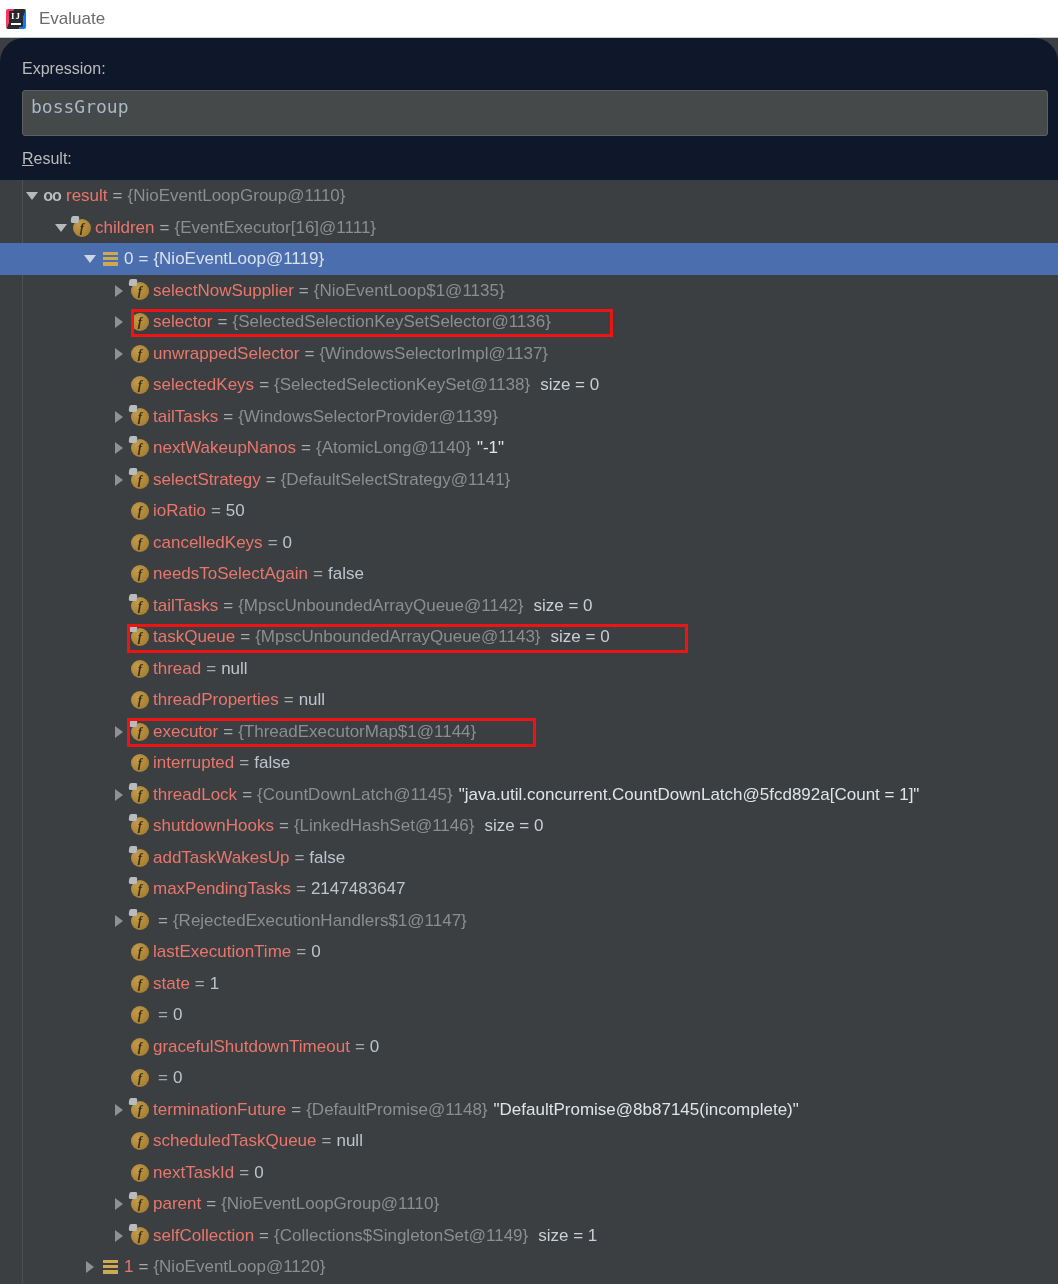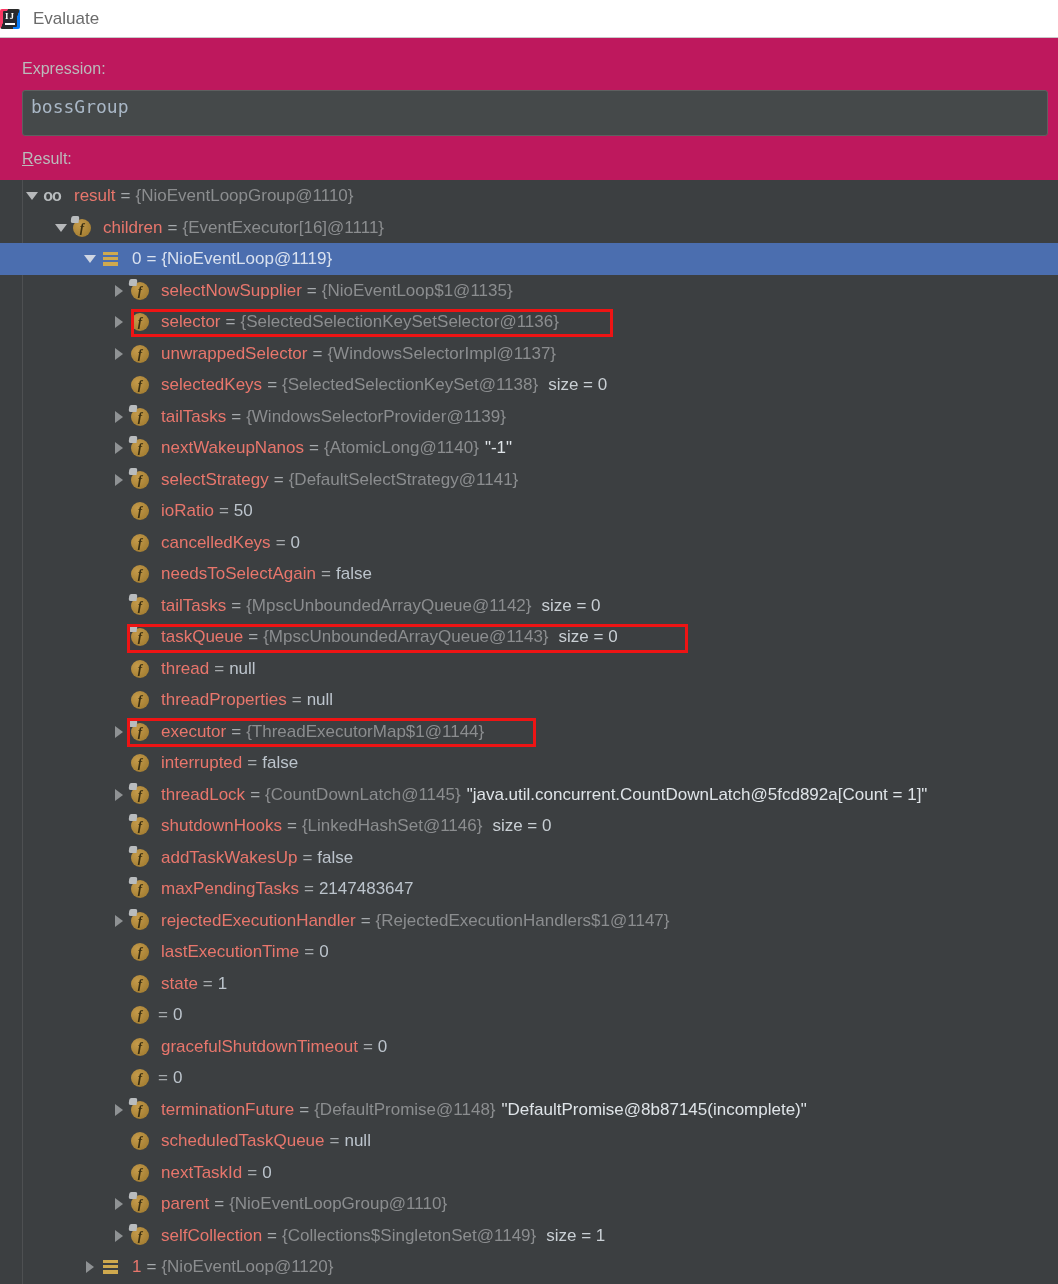--- a/index.html
+++ b/index.html
@@ -15,21 +15,21 @@
     position: relative;
   }
 
   
   .titlebar {
     height: 38px;
     background: #ffffff;
     border-bottom: 1px solid #c8c8c8;
     display: flex;
     align-items: center;
-    padding-left: 0;
+    padding-left: 6px;
     box-sizing: border-box;
   }
   .ij-logo {
     width: 20px;
     height: 20px;
     position: relative;
     border-radius: 2px;
     background: linear-gradient(110deg, #fe315d 0%, #f63e6a 28%, #2b2b2b 30%, #2b2b2b 72%, #087cfa 74%, #087cfa 100%);
     flex: 0 0 auto;
   }
@@ -56,21 +56,22 @@
     margin-left: 13px;
     font-size: 17px;
     color: #6b6b6b;
     font-family: "Liberation Sans", sans-serif;
   }
 
   
   .panel {
     position: absolute;
     left: 0; top: 38px; right: 0; bottom: 0;
-    background: #be185d;
+    background: #0f172a;
+    border-radius: 24px;
   }
 
   .label-expression {
     position: absolute;
     left: 22px;
     top: 22px;
     font-size: 16px;
     color: #bbbbbb;
   }
   .expr-input {
@@ -218,21 +219,21 @@
     background:
       linear-gradient(to bottom,
         #cfa94e 0px, #cfa94e 3px,
         transparent 3px, transparent 5px,
         #cfa94e 5px, #cfa94e 8px,
         transparent 8px, transparent 10px,
         #cfa94e 10px, #cfa94e 13px);
   }
 
   
-  .name  { color: #e8766c; margin-left: 8px; }
+  .name  { color: #e8766c; }
   .eq    { color: #a5a9ac; margin: 0 5px; }
   .type  { color: #8b8d8f; }
   .val   { color: #bcc4cc; }
   .str   { color: #dfe4e8; margin-left: 6px; }
   .size  { color: #c9cfd4; margin-left: 10px; }
   .row.selected .name,
   .row.selected .eq,
   .row.selected .type,
   .row.selected .val { color: #d9e1ef; }
 
@@ -455,21 +456,20 @@
         <div class="arrow "></div>
         <div class="icon field final"></div>
         <span class="name">maxPendingTasks</span>
         <span class="eq">=</span>
         <span class="val">2147483647</span>
       </div>
       <div class="row">
         <div class="indent" style="width: 111px;"></div>
         <div class="arrow collapsed"></div>
         <div class="icon field final"></div>
-        <span class="name">rejectedExecutionHandler</span>
         <span class="eq">=</span>
         <span class="type">{RejectedExecutionHandlers$1@1147}</span>
       </div>
       <div class="row">
         <div class="indent" style="width: 111px;"></div>
         <div class="arrow "></div>
         <div class="icon field"></div>
         <span class="name">lastExecutionTime</span>
         <span class="eq">=</span>
         <span class="val">0</span>

